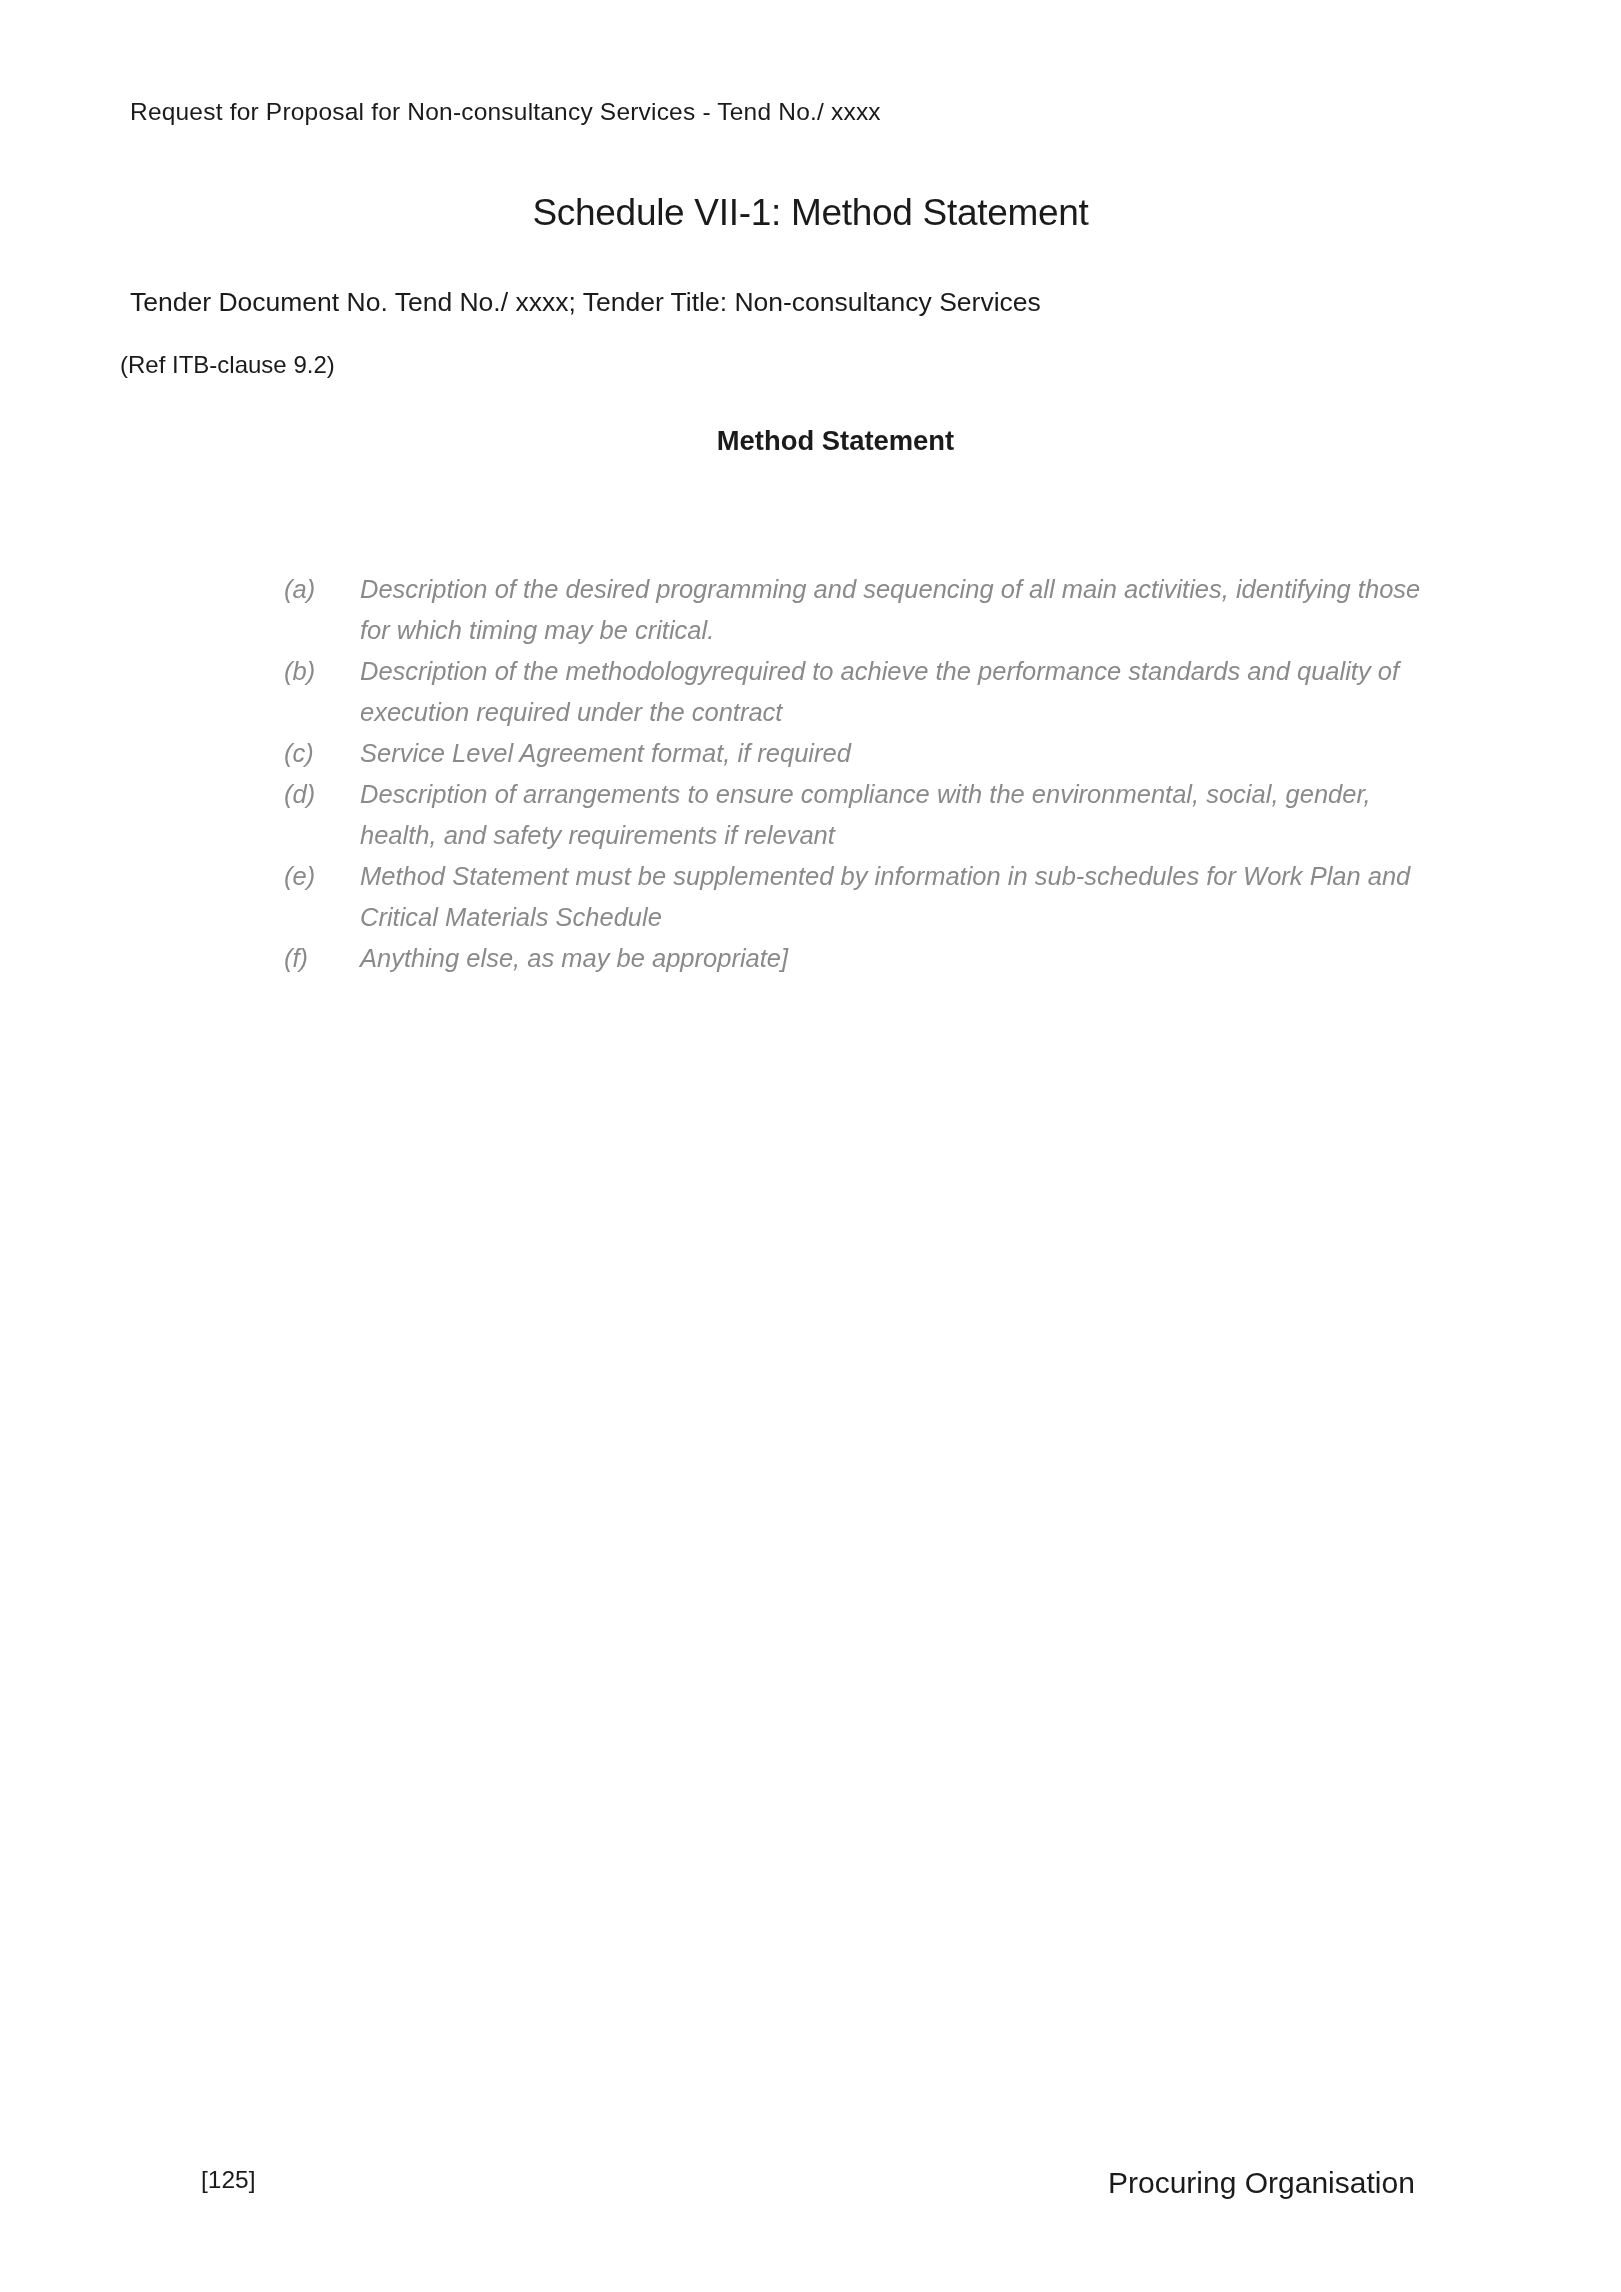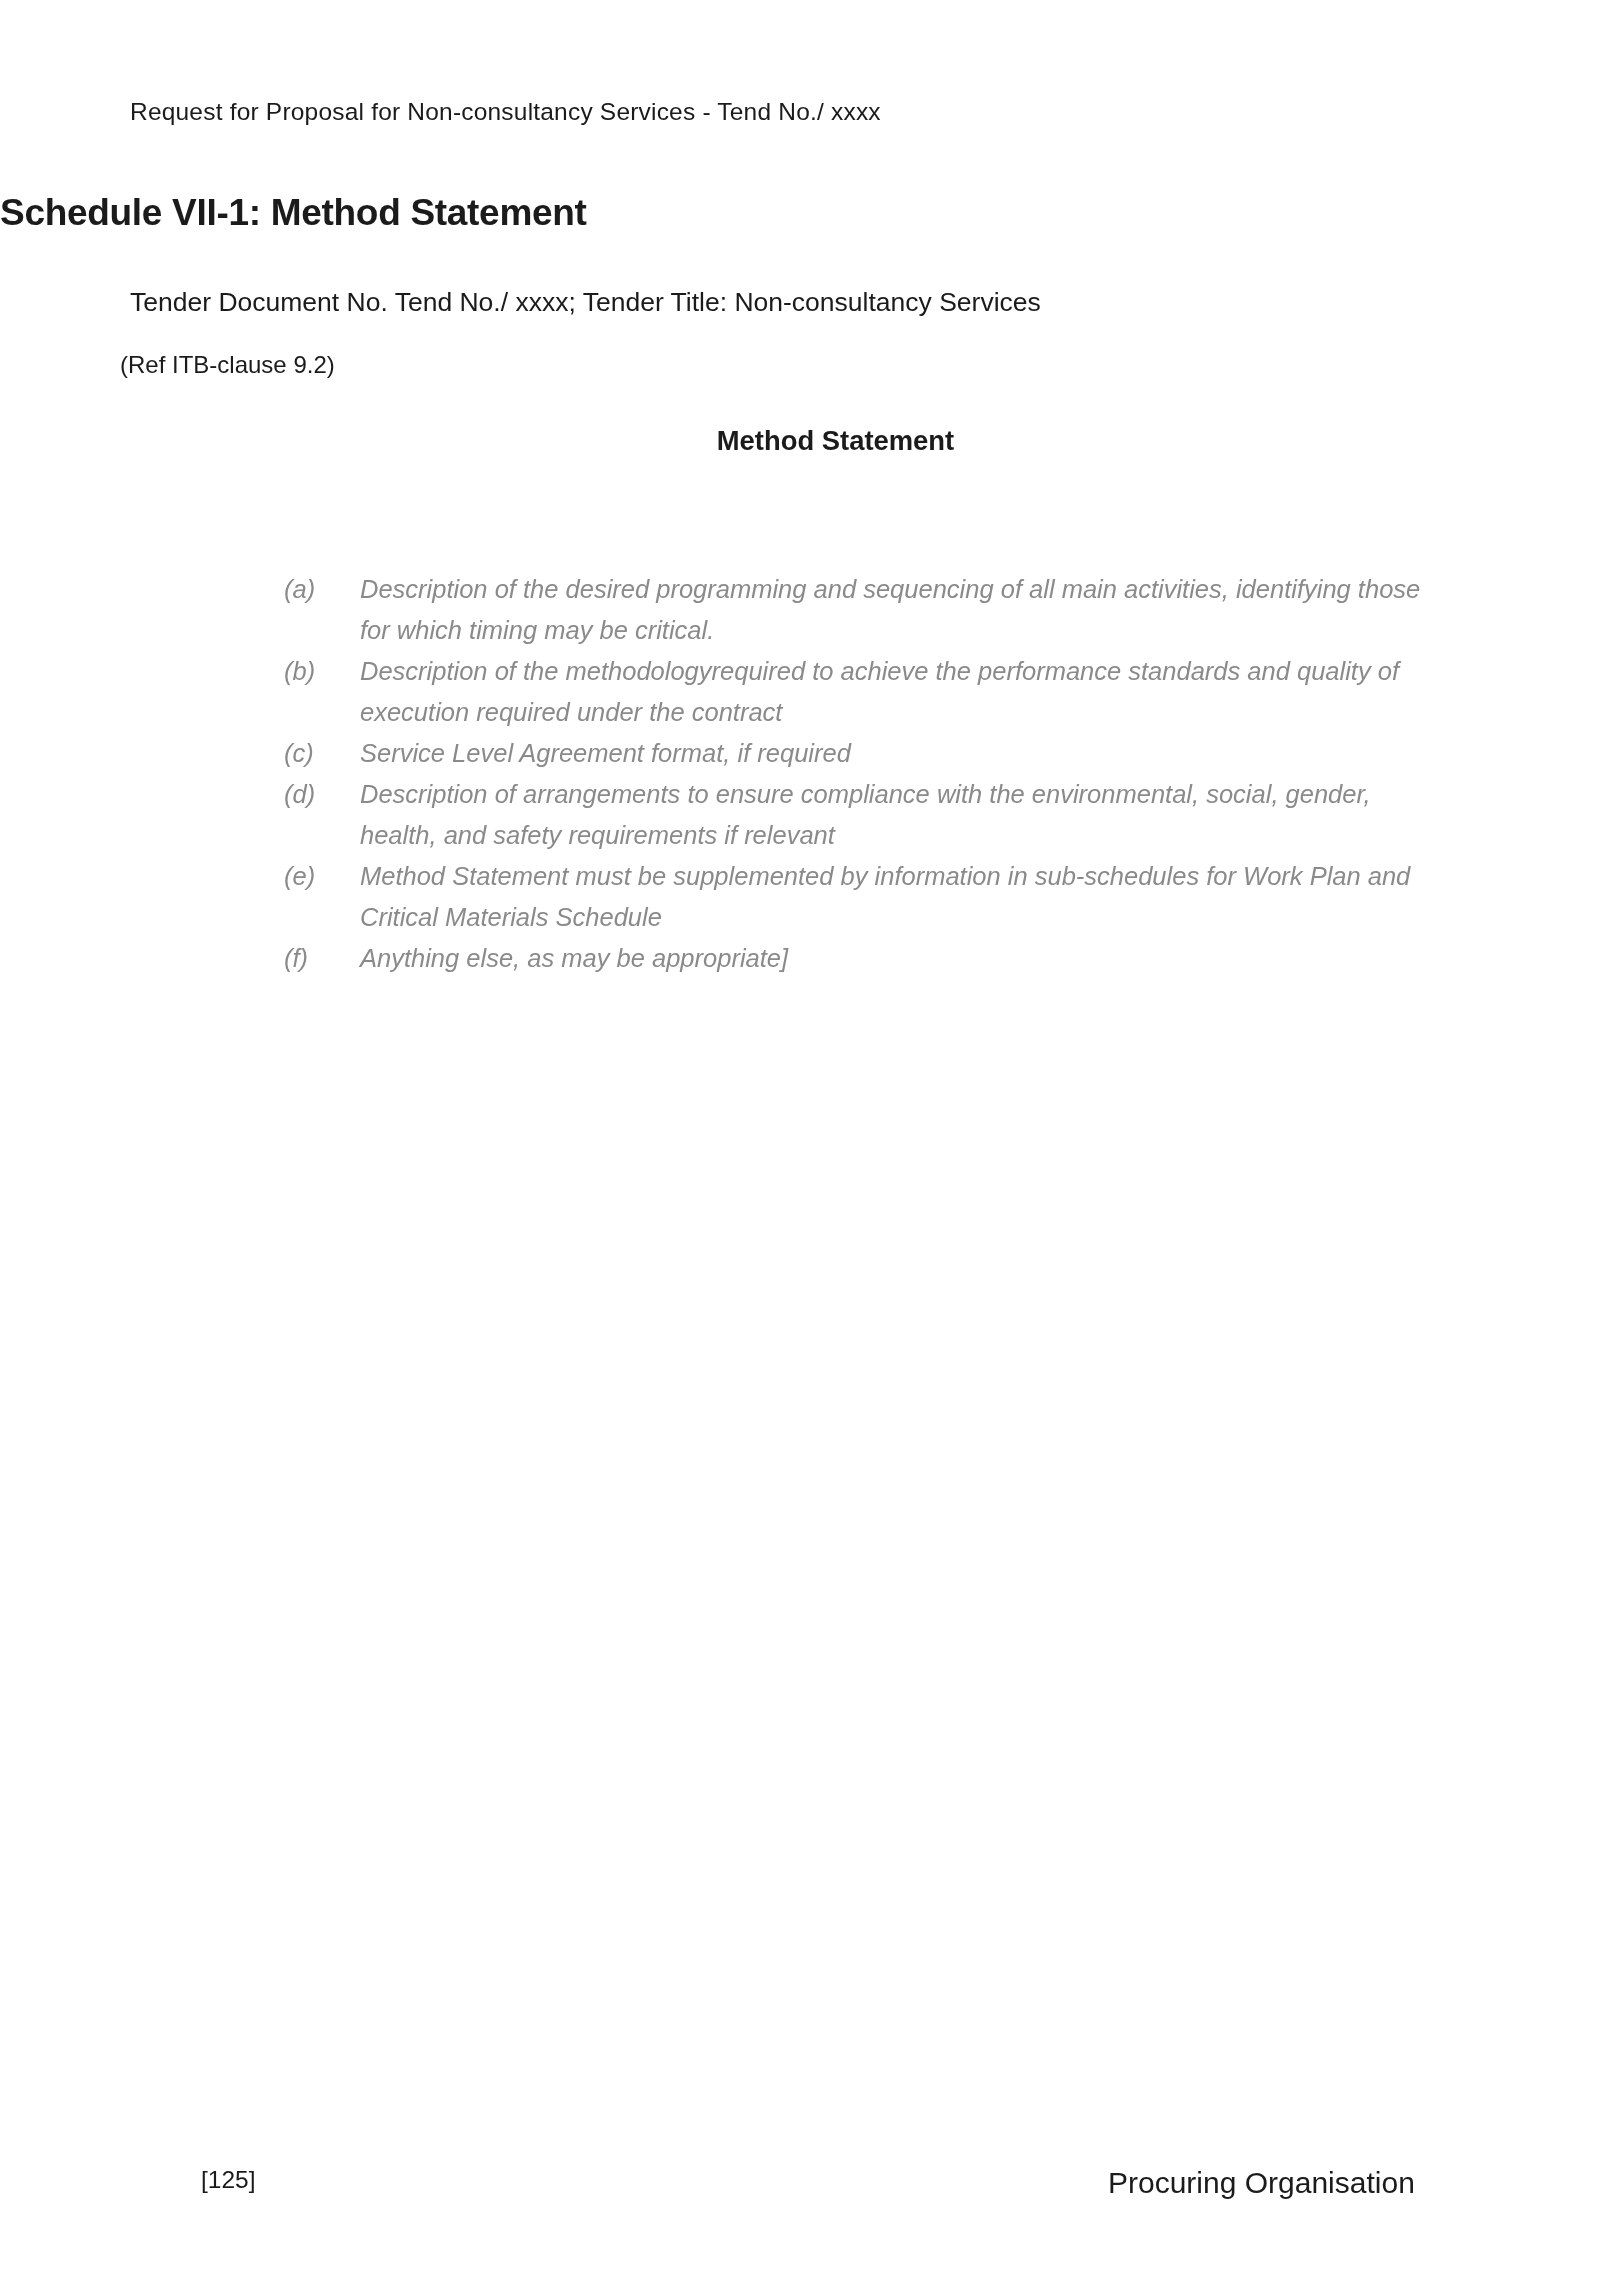--- a/index.html
+++ b/index.html
@@ -24,23 +24,23 @@
     font-size: 24.5px;
     letter-spacing: 0.2px;
     white-space: nowrap;
     text-align: right;
   }
   .doc-title {
     position: absolute;
     top: 192px;
     left: 0;
     width: 1621px;
-    text-align: left;
+    text-align: center;
     font-size: 37px;
-    font-weight: 700;
+    font-weight: 400;
     letter-spacing: -0.3px;
   }
   .tender-line {
     position: absolute;
     top: 287px;
     left: 130px;
     font-size: 26.5px;
     white-space: nowrap;
   }
   .ref-line {

